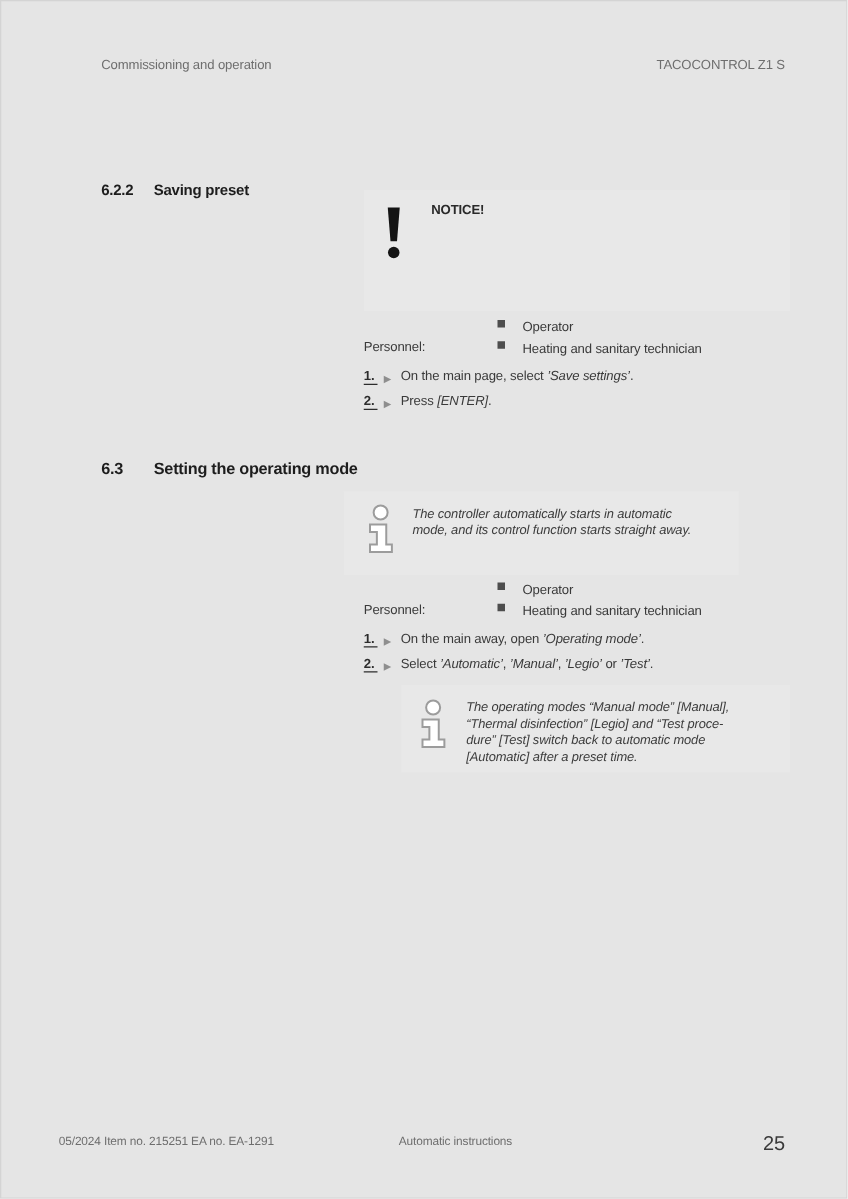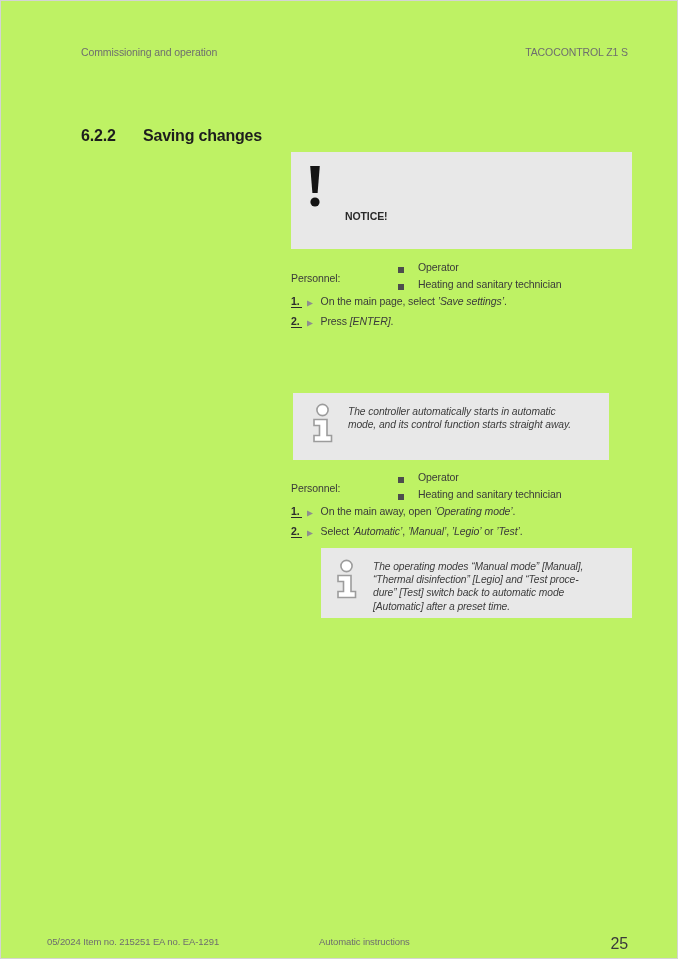--- a/index.html
+++ b/index.html
@@ -1,74 +1,74 @@
 <!DOCTYPE html>
 <html><head>
 <meta charset="utf-8">
 <style>
   html,body { margin:0; padding:0; background:#ffffff; }
   .page {
     position:relative; width:678px; height:959px; box-sizing:border-box;
-    background:#bef264; border:1px solid #d4d4d4; overflow:hidden;
+    background:#e5e5e5; border:1px solid #d4d4d4; overflow:hidden;
     font-family:"Liberation Sans","DejaVu Sans",sans-serif; color:#3a3a3a;
     letter-spacing:-0.1px;
   }
   
   .hdr { position:absolute; top:45px; font-size:10.5px; color:#6e6e6e; }
   .hdr-left { left:80px; }
   .hdr-right { right:49px; }
-  .ftr { position:absolute; top:907px; font-size:9.5px; color:#6e6e6e;margin-top:28px; }
+  .ftr { position:absolute; top:907px; font-size:9.5px; color:#6e6e6e; }
   .ftr-left { left:46px; }
   .ftr-center { left:318px; }
   .ftr-page { right:49px; top:906px; font-size:16px; font-weight:normal; color:#3a3a3a; }
   
   .heading { position:absolute; left:80px; display:flex; font-weight:bold; color:#1d1d1d; letter-spacing:-0.2px; }
-  #h622 { top:126px; font-size:16px;gap:20px; }
+  #h622 { top:144px; font-size:12px; }
   #h63 { top:366px; font-size:13px; }
   .h-num { width:42px; flex:none; }
   
   .gbox { position:absolute; background:#e8e8e8; }
   #notice-box { left:290px; top:151px; width:341px; height:97px; }
-  #info-box-1 { left:292px; top:392px; width:316px; height:67px; }
+  #info-box-1 { left:274px; top:392px; width:316px; height:67px; }
   #info-box-2 { left:320px; top:547px; width:311px; height:70px; }
   .excl-icon { position:absolute; left:17px; top:13px; }
   .i-icon-1 { position:absolute; left:16px; top:10px; }
   .i-icon-2 { position:absolute; left:12px; top:11px; }
   .notice-content { position:absolute; left:54px; top:10px; width:282px; font-size:10.3px; line-height:13px; }
-  .notice-title { font-weight:bold; font-size:10.5px; margin-bottom:2px; color:#2a2a2a;margin-top:48px; }
+  .notice-title { font-weight:bold; font-size:10.5px; margin-bottom:2px; color:#2a2a2a; }
   .info-text { position:absolute; font-style:italic; font-size:10.3px; line-height:13.2px; color:#3c3c3c; }
   #info-box-1 .info-text { left:55px; top:12px; width:278px; }
   #info-box-2 .info-text { left:52px; top:12px; width:254px; }
   
   .personnel { position:absolute; left:290px; font-size:10.5px; }
   #pers-622 { top:255px; } #pers-63 { top:465px; }
   .plabel { position:absolute; left:0; top:16px; }
   .pitems { position:absolute; left:107px; top:0; width:250px; }
-  .pitem { height:17px; display:flex; align-items:flex-end; white-space:nowrap; }
+  .pitem { height:17px; display:flex; align-items:flex-start; white-space:nowrap; }
   .sq { width:6px; height:6px; background:#4d4d4d; margin-right:14px; flex:none; }
   
   .step { position:absolute; left:290px; font-size:10.5px; display:flex; align-items:baseline; white-space:nowrap; }
   .step-num { font-weight:bold; color:#2c2c2c; border-bottom:1px solid #2c2c2c; padding-right:2px; }
   .step-arrow { width:0; height:0; border-left:6px solid #8e8e8e; border-top:3.5px solid transparent;
     border-bottom:3.5px solid transparent; margin:0 8px 0 5px; align-self:center; transform:translateY(1.5px); }
   .it { font-style:italic; }
   #step-622-1 { top:294px; } #step-622-2 { top:314px; }
   #step-63-1 { top:504px; } #step-63-2 { top:524px; }
 </style>
 </head>
 <body>
 
 <div class="page">
 
   <div class="hdr hdr-left">Commissioning and operation</div>
   <div class="hdr hdr-right">TACOCONTROL Z1 S</div>
 
   <div class="heading" id="h622">
     <span class="h-num">6.2.2</span>
-    <span>Saving changes</span>
+    <span>Saving preset</span>
   </div>
 
   <div class="gbox" id="notice-box">
     <svg class="excl-icon" width="14" height="44" viewBox="0 0 14 44">
       <path d="M2.2 1 L11.8 1 L9.6 28 L4.4 28 Z" fill="#141414"></path>
       <circle cx="7" cy="37" r="4.6" fill="#141414"></circle>
     </svg>
     <div class="notice-content">
       <div class="notice-title">NOTICE!</div>
     </div>
@@ -92,20 +92,24 @@
     <span class="step-num">1.</span>
     <span class="step-arrow"></span>
     <span><span>On the main page, select </span><span class="it">’Save settings’</span><span>.</span></span>
   </div>
   <div class="step" id="step-622-2">
     <span class="step-num">2.</span>
     <span class="step-arrow"></span>
     <span><span>Press </span><span class="it">[ENTER]</span><span>.</span></span>
   </div>
 
+  <div class="heading" id="h63">
+    <span class="h-num">6.3</span>
+    <span>Setting the operating mode</span>
+  </div>
 
   <div class="gbox" id="info-box-1">
     <svg class="i-icon-1" width="28" height="44" viewBox="0 0 28 44">
       <circle cx="13.5" cy="7" r="5.6" fill="#ffffff" stroke="#9c9c9c" stroke-width="1.6"></circle>
       <path d="M5 16.5 H18 V32.5 H22.5 V38.5 H5 V32.5 H10.5 V22.5 H5 Z" fill="#ffffff" stroke="#9c9c9c" stroke-width="1.6"></path>
     </svg>
     <div class="info-text">The controller automatically starts in automatic<br>mode, and its control function starts straight away.</div>
   </div>
 
   <div class="personnel" id="pers-63">

